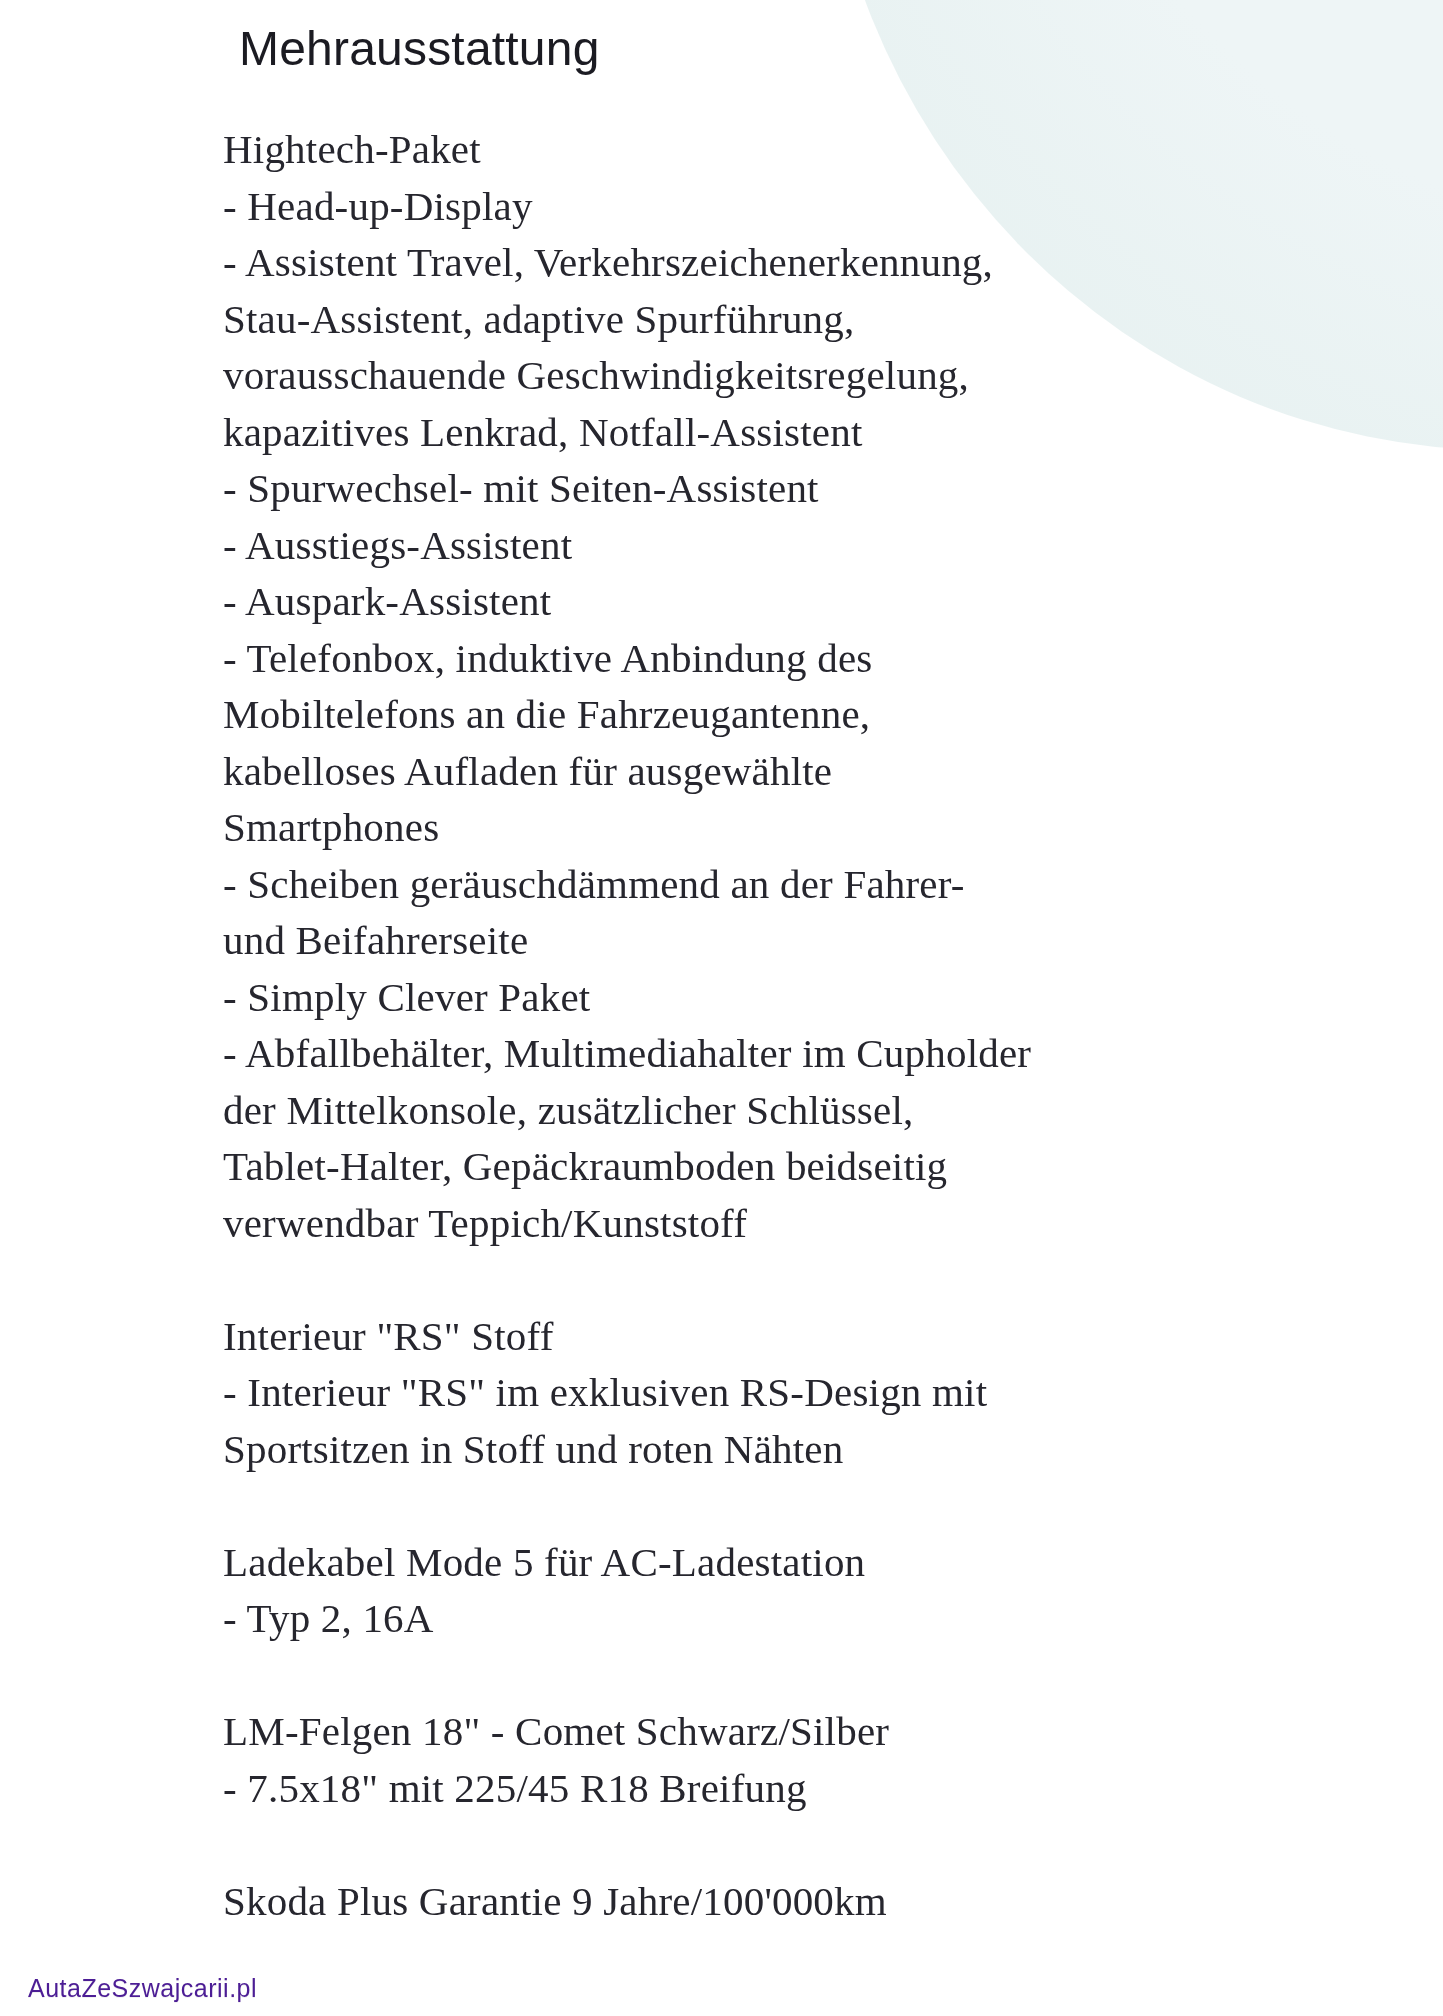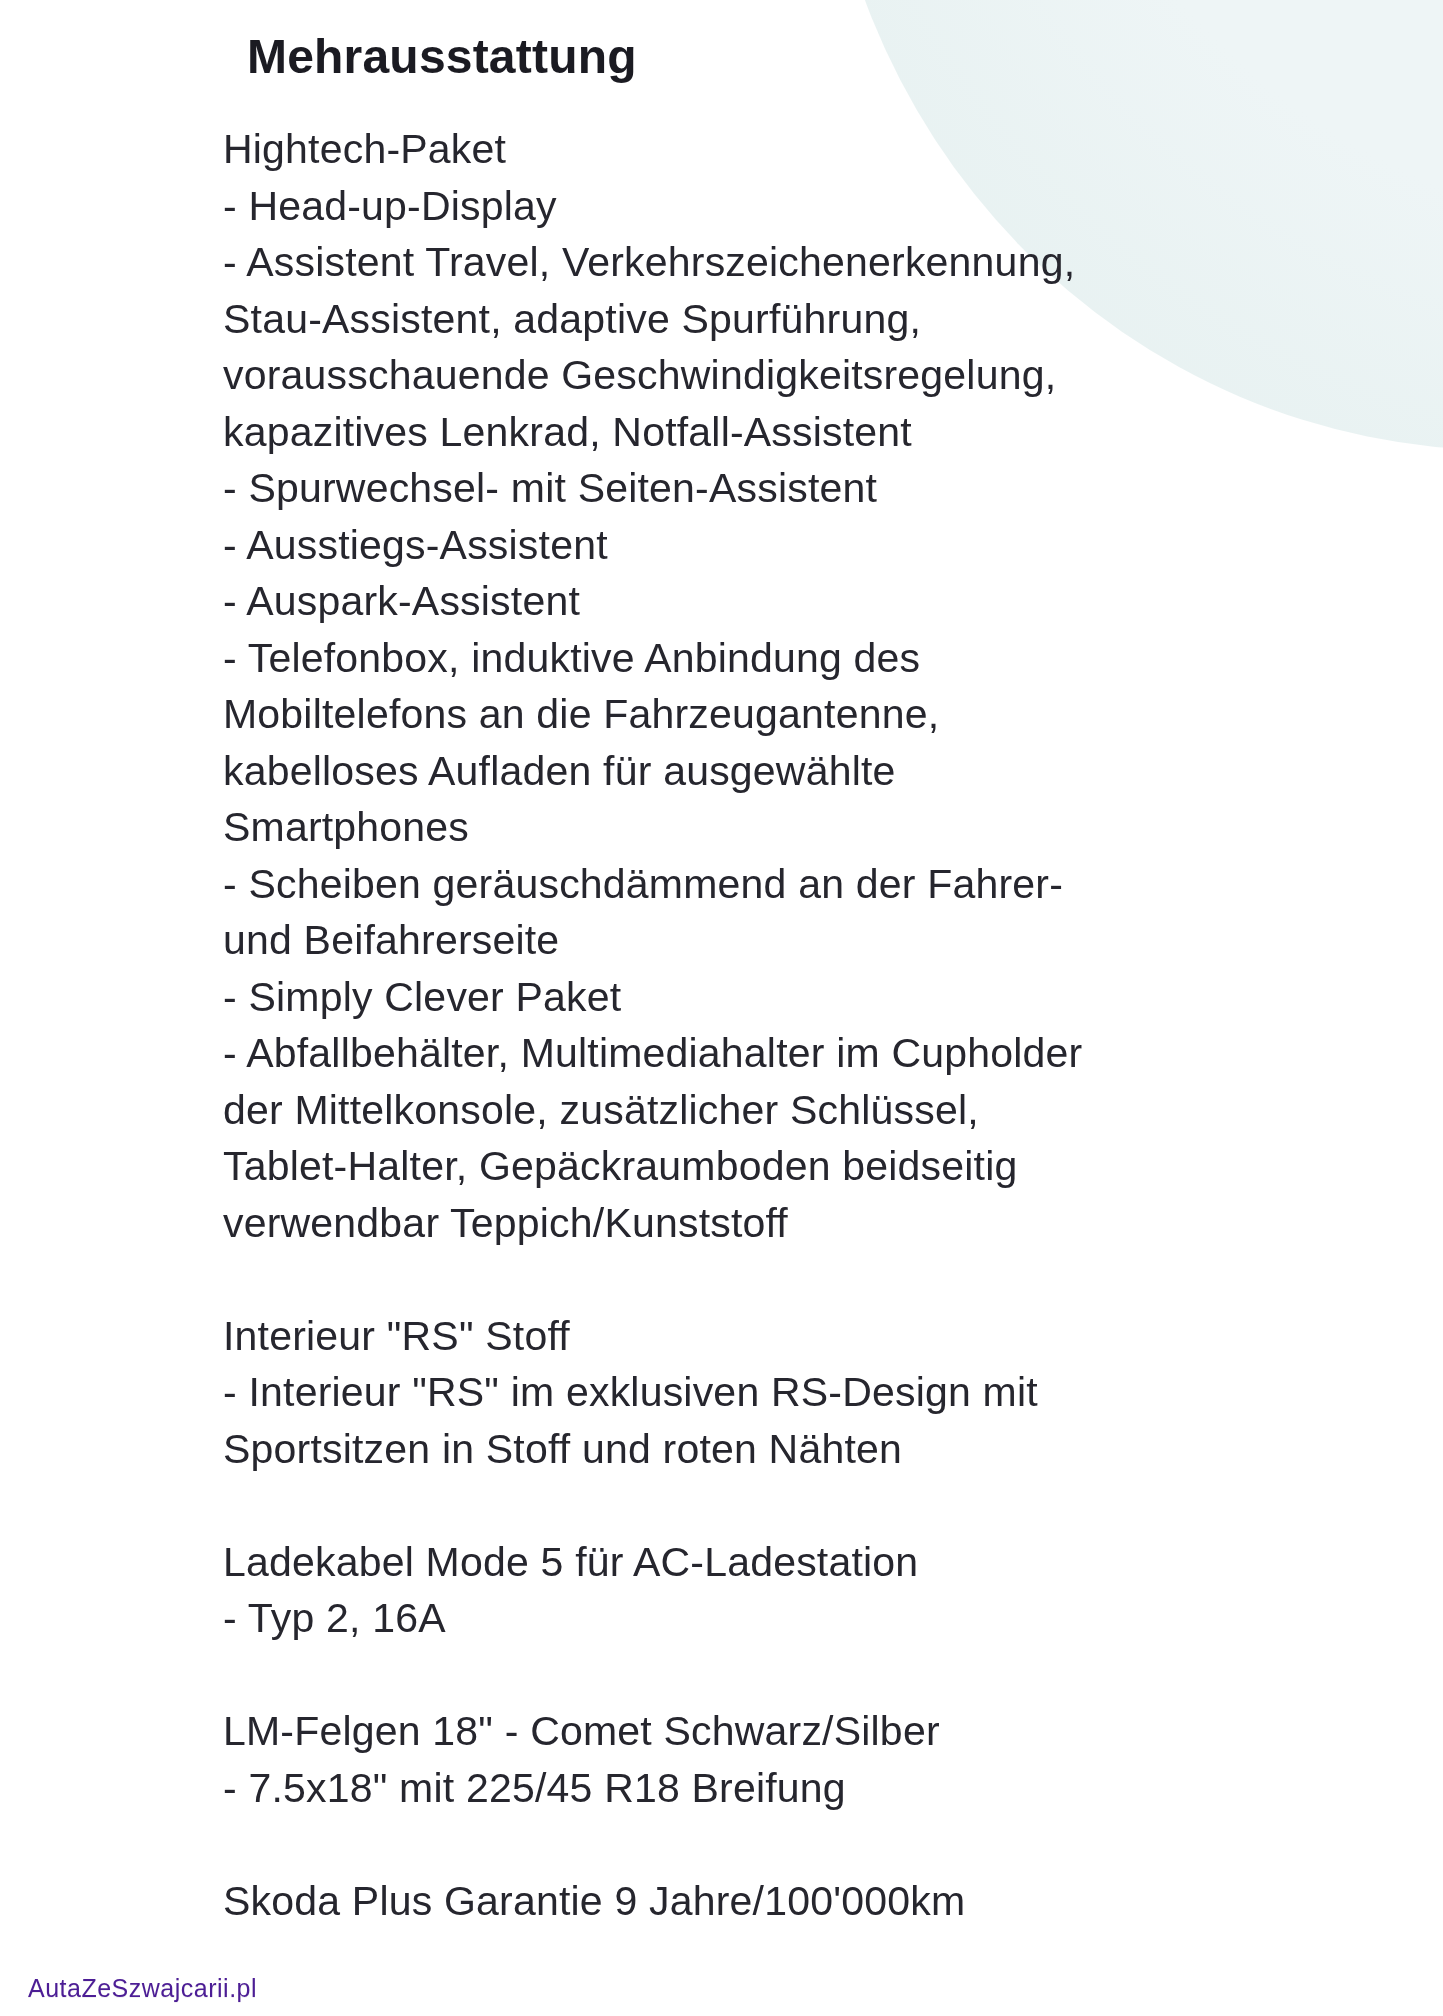--- a/index.html
+++ b/index.html
@@ -22,41 +22,42 @@
     width: 1360px;
     height: 1400px;
     border-radius: 50%;
     background: radial-gradient(circle at 65% 35%, #eef5f6 55%, #e3efee 100%);
     z-index: 0;
   }
   .heading {
     position: absolute;
     left: 235px;
     top: 17px;
-    margin: 12px;
+    margin: 4px;
     font-size: 48px;
-    font-weight: bold;
+    font-weight: normal;
     letter-spacing: 0.2px;
     color: #1b1b22;
     z-index: 1;
   }
   .content {
     position: absolute;
     left: 223px;
     top: 121px;
     width: 1190px;
     font-size: 41px;
     line-height: 56.5px;
     letter-spacing: 0.2px;
     color: #26262e;
     z-index: 1;
   }
   .para {
     white-space: pre-line;
     margin: 0;
+    font-family: Liberation Serif, serif;
   }
   .para + .para {
     margin-top: 56.5px;
   }
   .watermark {
     position: absolute;
     left: 28px;
     top: 1974px;
     font-size: 25px;
     letter-spacing: 0.5px;

